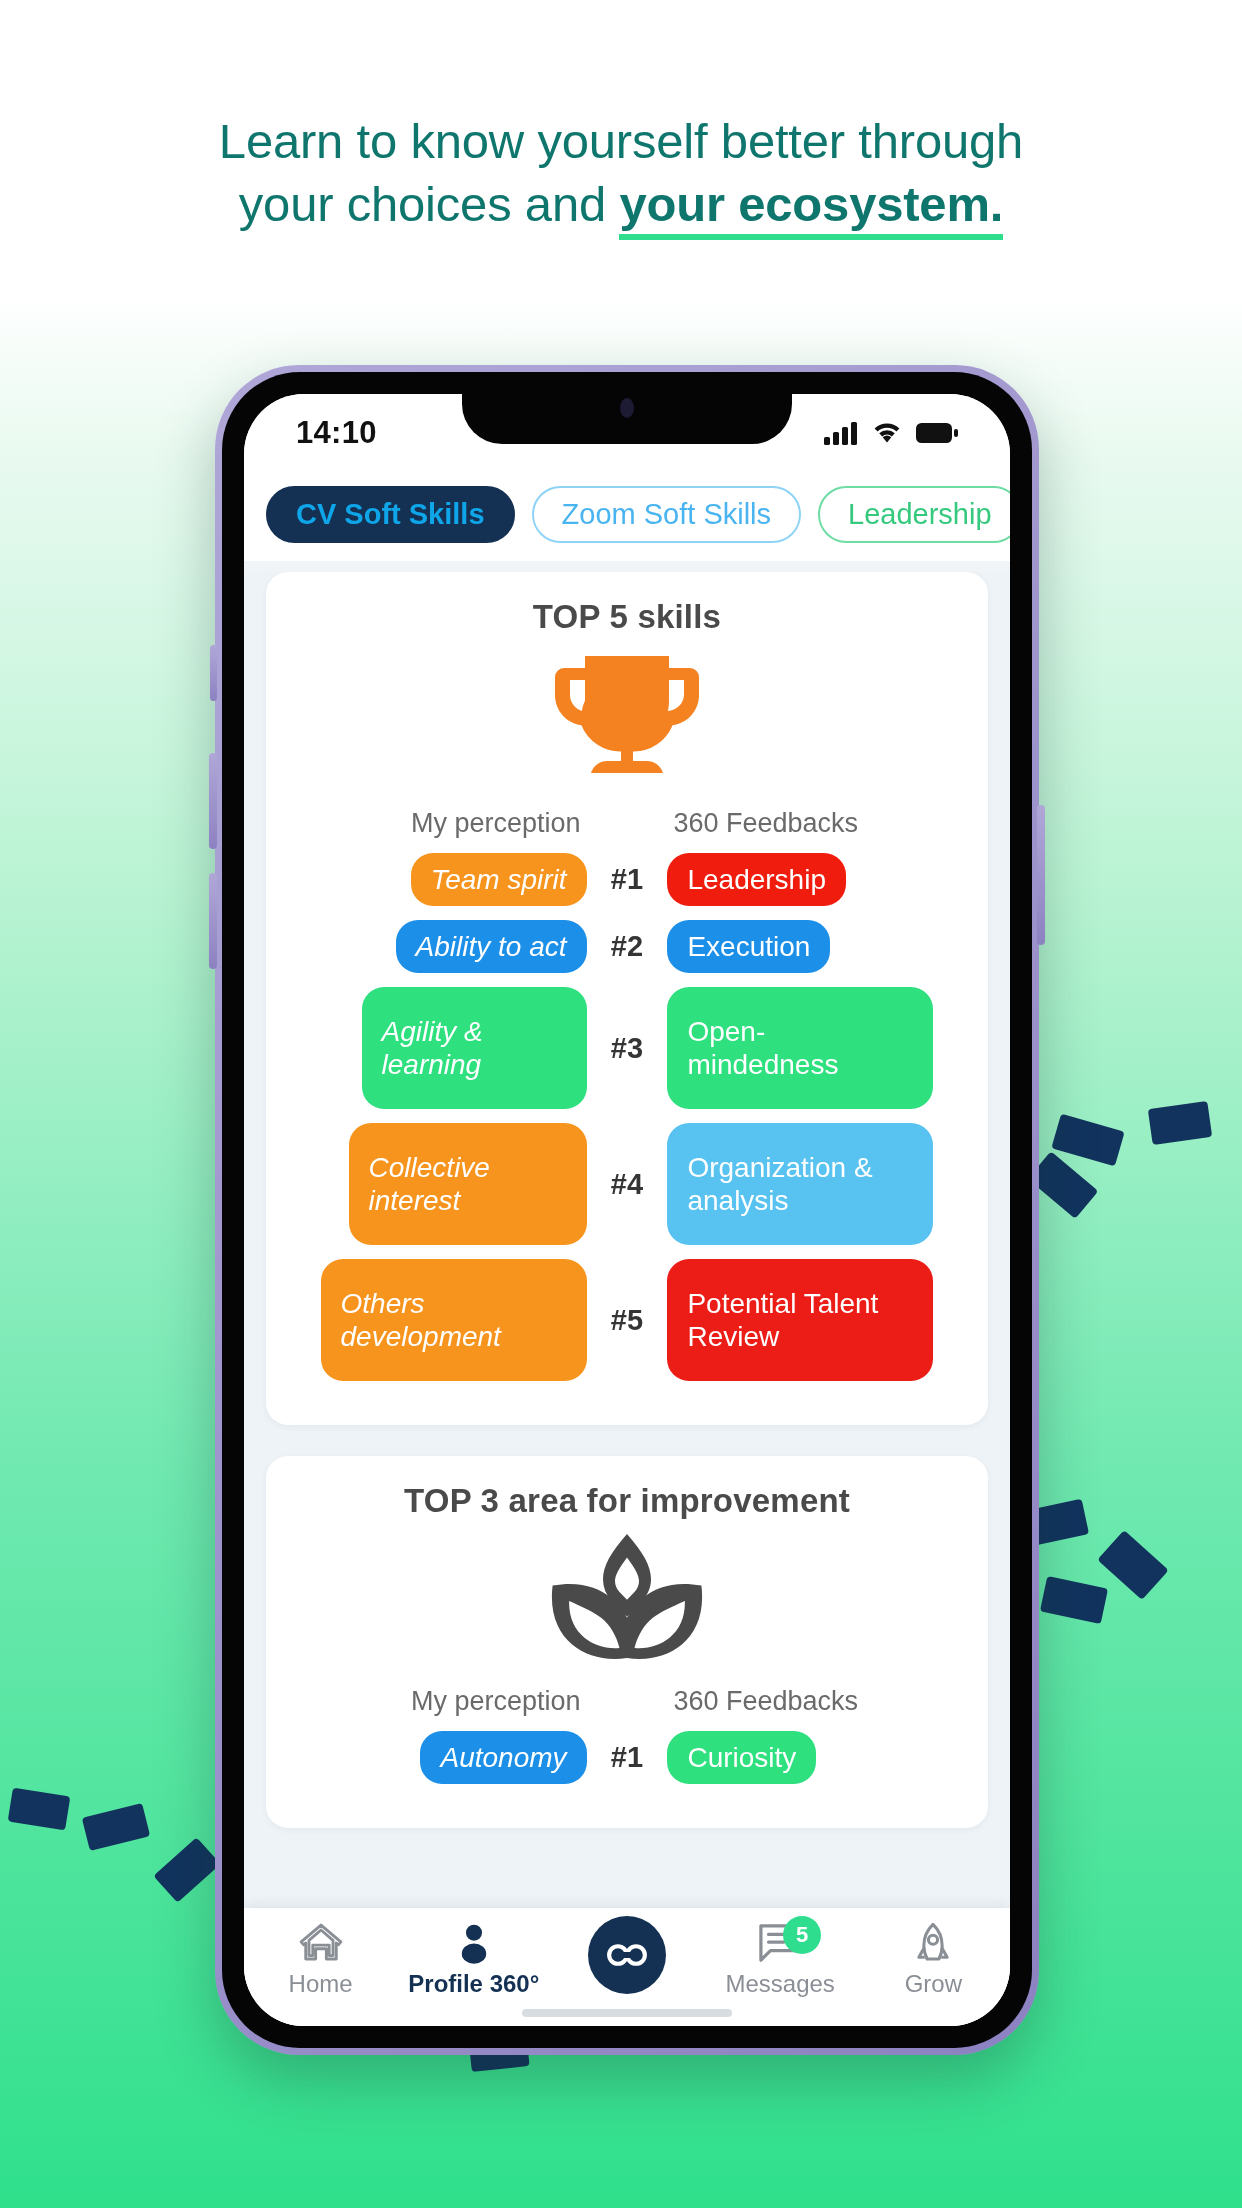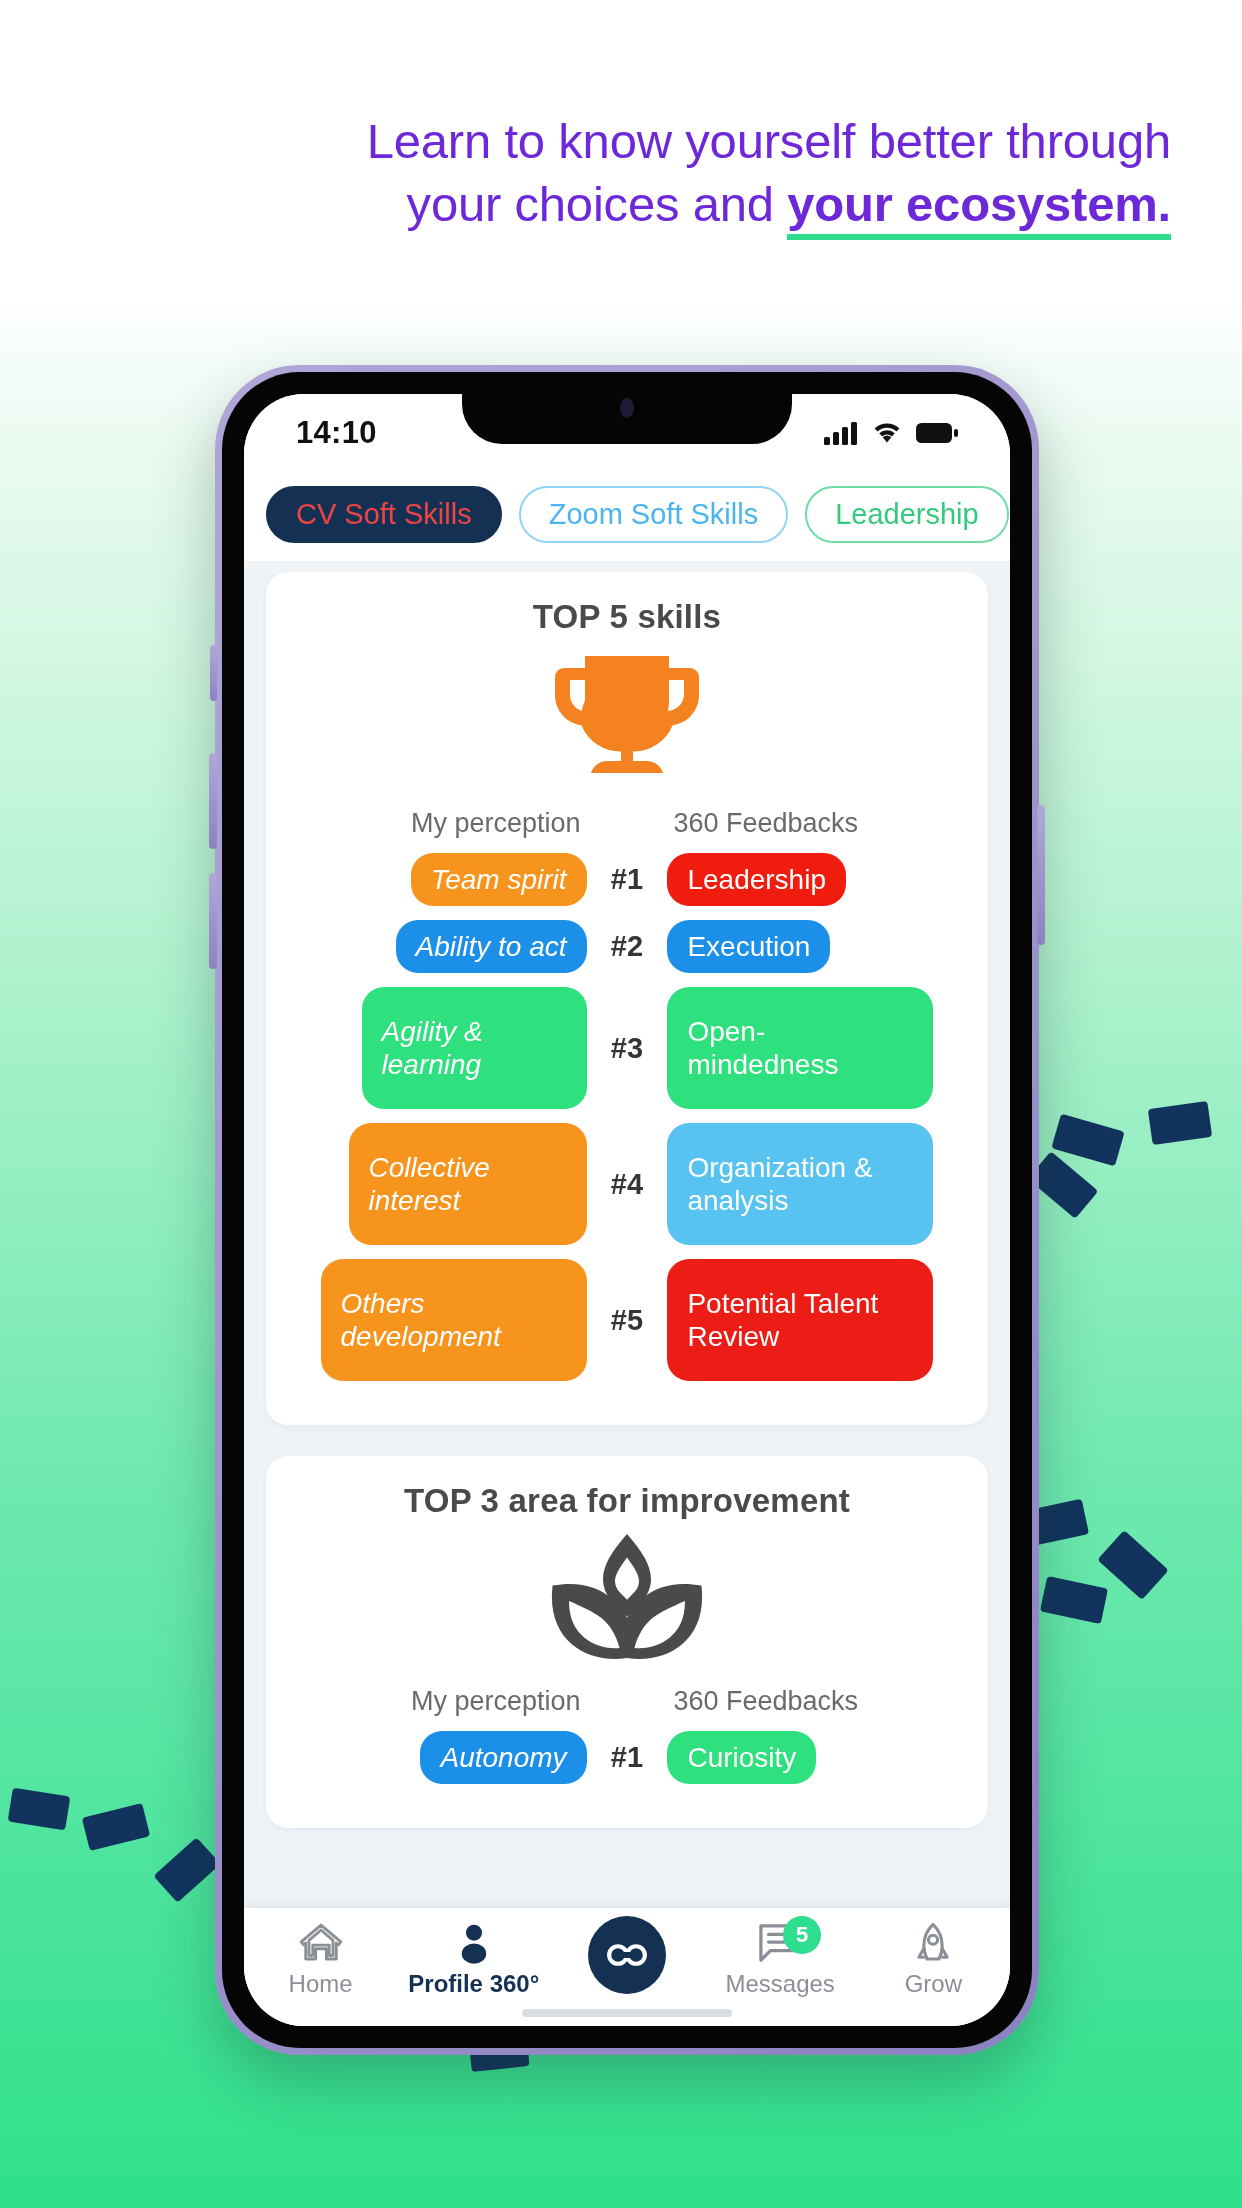--- a/index.html
+++ b/index.html
@@ -12,21 +12,21 @@
   }
 
   
   .headline-zone{
     position:absolute; left:0; top:0; width:1242px; height:300px;
     background:#ffffff; z-index:5;
     display:flex; flex-direction:column; align-items:center; justify-content:flex-start;
     padding-top:110px;
   }
   .headline{
-    font-size:49px; color:#6d28d9; line-height:1.28; text-align:right;
+    font-size:49px; color:#0f766e; line-height:1.28; text-align:center;
     font-weight:400; letter-spacing:-0.2px; width:1100px;
   }
   .headline .bold-underline{
     font-weight:700;
     border-bottom:6px solid #2fdd8f;
     padding-bottom:3px;
   }
 
   
   .bg-gradient{
@@ -82,21 +82,21 @@
 
   
   .tabs{
     background:#ffffff; padding:14px 0 18px 22px;
     display:flex; gap:17px; align-items:center; white-space:nowrap; overflow:hidden;
   }
   .tab{
     font-size:29px; padding:12px 28px; border-radius:40px; line-height:1;
     border:2px solid transparent; flex:0 0 auto;
   }
-  .tab.filled{ background:#143153; color:#ef4444; border-color:#143153; font-weight:400;}
+  .tab.filled{ background:#143153; color:#0ea5e9; border-color:#143153; font-weight:700;}
   .tab.outline-blue{ background:#ffffff; color:#49b4f0; border-color:#8fd3f7; }
   .tab.outline-green{ background:#ffffff; color:#35c97d; border-color:#6fdca4; }
 
   
   .content{
     position:absolute; left:0; right:0; top:178px; bottom:0;
     background:#eef3f7; padding:0 22px; overflow:hidden;
   }
   .card{
     background:#ffffff; border-radius:22px; padding:26px 24px 30px;

